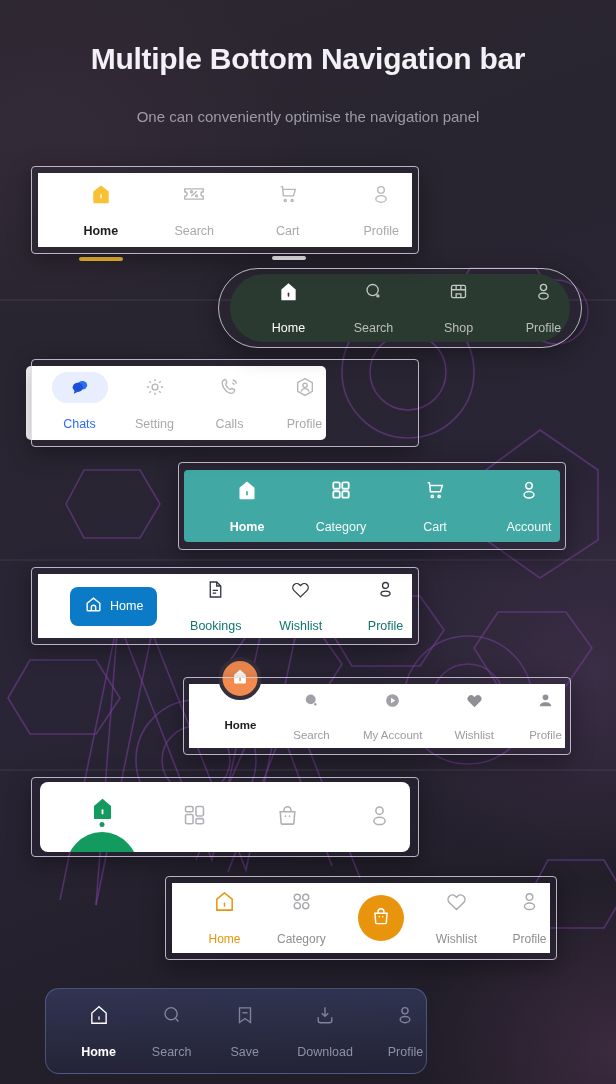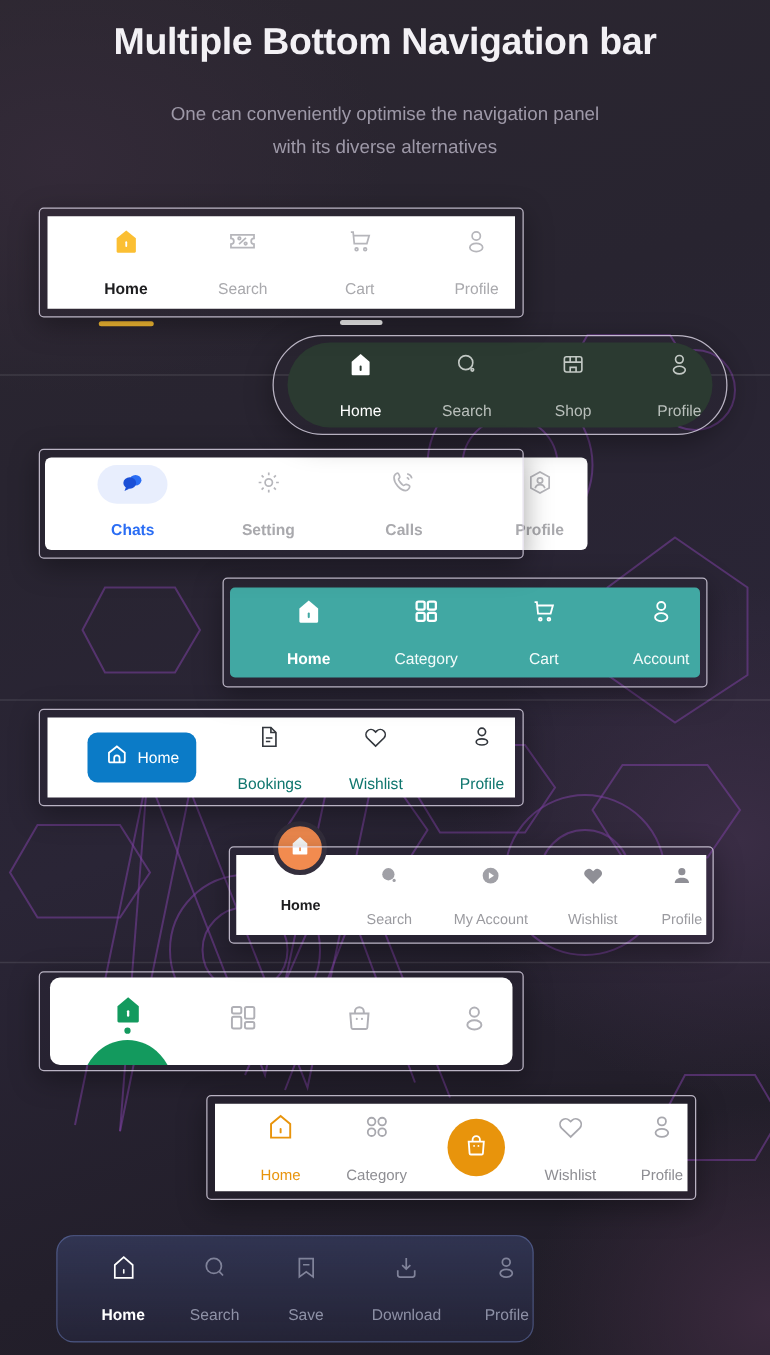--- a/index.html
+++ b/index.html
@@ -20,21 +20,21 @@
   
   .bg-deco {
     position: absolute; inset: 0;
     pointer-events: none;
     overflow: hidden;
     z-index: 0;
   }
   .bg-deco svg { position: absolute; }
 
   
-  .header { position: relative; z-index: 3; text-align: center; padding-top: 17px; }
+  .header { position: relative; z-index: 3; text-align: center; padding-top: 42px; }
   .title {
     font-size: 30px; font-weight: bold; color: #f3f1f5;
     letter-spacing: -0.3px;
   }
   .subtitle {
     margin-top: 28px; font-size: 15px; color: #9e99a8; line-height: 1.75;
   }
 
   
   .bar-frame {
@@ -83,22 +83,22 @@
   #bar2 .nav-label { color: #b9bfbb; }
   #bar2 .nav-item.active .nav-label { color: #ffffff; }
   .top-indicator {
     position: absolute; top: -18px; left: 50%; transform: translateX(-50%);
     width: 34px; height: 3.5px; background: #ffffff; border-radius: 2px;
   }
 
   
   #f3 { left: 31px; top: 359px; width: 388px; height: 88px; }
   #bar3 {
-    left: 36px; top: 366px; width: 434px; height: 74px;
-    background: #ffffff; border-radius: 5px; font-weight: bold;
+    left: 26px; top: 366px; width: 300px; height: 74px;
+    background: #ffffff; border-radius: 5px;
   }
   #bar3 .nav-label { color: #a9a9ad; }
   #bar3 .nav-item.active .nav-label { color: #2a6df4; }
   .blue-pill {
     position: absolute; top: 6px; left: 50%; transform: translateX(-50%);
     width: 56px; height: 31px; border-radius: 16px; background: #e8eefd;
   }
 
   
   #f4 { left: 178px; top: 462px; width: 388px; height: 88px; }
@@ -215,21 +215,20 @@
       <path d="M0 560 L616 560"></path>
       <path d="M0 770 L616 770"></path>
     </g>
   </svg>
 </div>
 
 <div class="header">
   <div class="title">Multiple Bottom Navigation bar</div>
   <div class="subtitle">
     <div>One can conveniently optimise the navigation panel</div>
-    <div>with its diverse alternatives</div>
   </div>
 </div>
 
 <div class="bar-frame" id="f1"></div>
 <div class="navbar" id="bar1">
   <div class="nav-item active">
     <span class="ico">
       <svg width="22" height="22" viewBox="0 0 24 24">
           <path d="M12 2.6 3.6 9.4V21a1 1 0 0 0 1 1h14.8a1 1 0 0 0 1-1V9.4Z" fill="#fbbf33"></path>
           <rect x="11.2" y="12" width="1.6" height="5" rx="0.8" fill="#ffffff"></rect>

